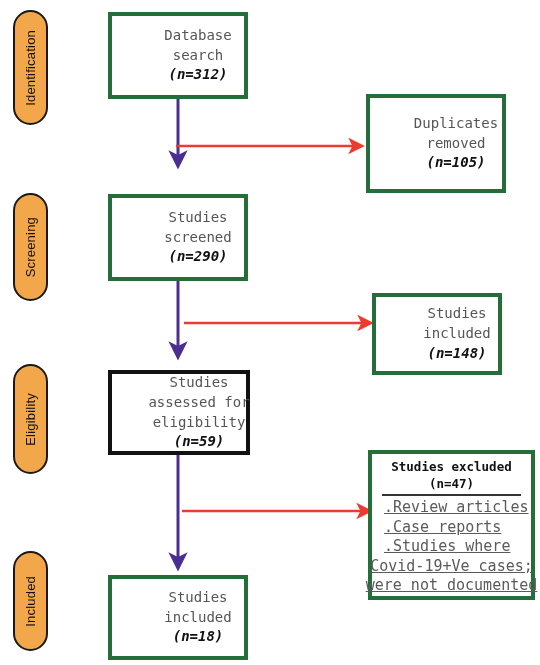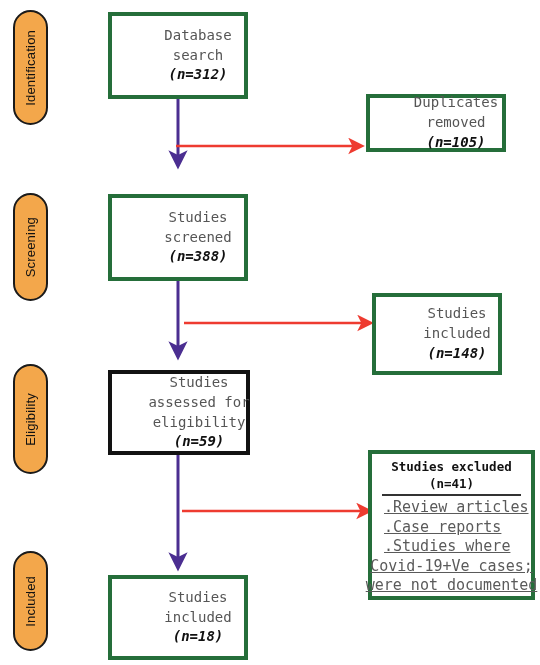--- a/index.html
+++ b/index.html
@@ -162,51 +162,51 @@
 
   <div class="flow-box" style="left:108px; top:12px; width:140px; height:87px;">
     <div class="line">Database</div>
     <div class="line">search</div>
     <div class="line count">(n=312)</div>
   </div>
 
   <div class="flow-box" style="left:108px; top:194px; width:140px; height:87px;">
     <div class="line">Studies</div>
     <div class="line">screened</div>
-    <div class="line count">(n=388)</div>
+    <div class="line count">(n=290)</div>
   </div>
 
   <div class="flow-box black-border" style="left:108px; top:370px; width:142px; height:85px;">
     <div class="line">Studies</div>
     <div class="line">assessed for</div>
     <div class="line">eligibility</div>
     <div class="line count">(n=59)</div>
   </div>
 
   <div class="flow-box" style="left:108px; top:575px; width:140px; height:85px;">
     <div class="line">Studies</div>
     <div class="line">included</div>
     <div class="line count">(n=18)</div>
   </div>
 
-  <div class="flow-box" style="left:366px; top:94px; width:140px; height:58px;">
+  <div class="flow-box" style="left:366px; top:94px; width:140px; height:99px;">
     <div class="line">Duplicates</div>
     <div class="line">removed</div>
     <div class="line count">(n=105)</div>
   </div>
 
   <div class="flow-box" style="left:372px; top:293px; width:130px; height:82px;">
     <div class="line">Studies</div>
     <div class="line">included</div>
     <div class="line count">(n=148)</div>
   </div>
 
   <div class="detail-box" style="left:368px; top:450px; width:167px; height:150px;">
     <div class="dhead">Studies excluded</div>
-    <div class="dhead">(n=41)</div>
+    <div class="dhead">(n=47)</div>
     <div class="drule"></div>
     <div class="dline left">.Review articles</div>
     <div class="dline left">.Case reports</div>
     <div class="dline left">.Studies where</div>
     <div class="dline">Covid-19+Ve cases;</div>
     <div class="dline">were not documented</div>
   </div>
 
 </div>
 

